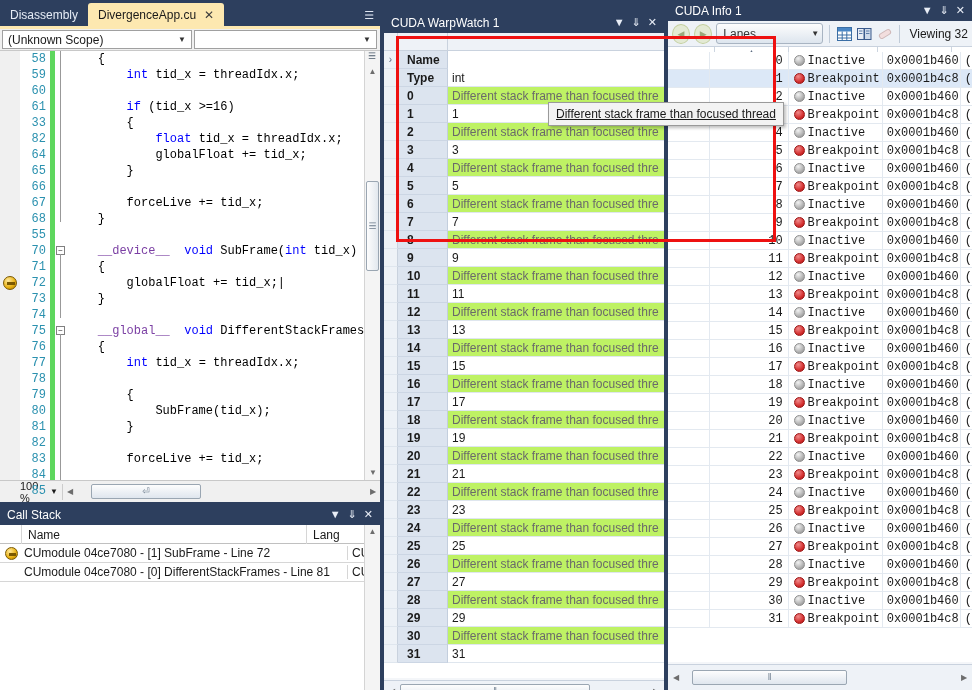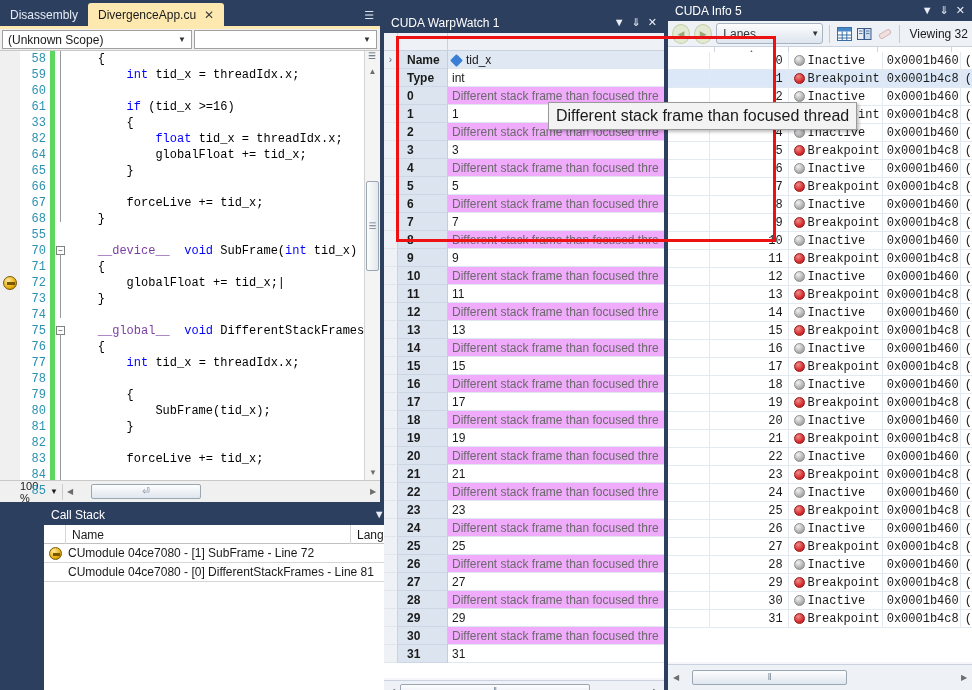--- a/index.html
+++ b/index.html
@@ -90,21 +90,21 @@
   .vscroll { position: absolute; right: 0; top: 0; width: 16px; bottom: 0; background: #f4f4f4;
              border-left: 1px solid #d4d4d4; }
   .vscroll .ar { height: 14px; text-align: center; font-size: 8px; color: #6d6d6d; line-height:14px;}
   .vscroll .thumb { position: absolute; left: 1px; width: 13px;
      background: linear-gradient(90deg,#fdfdfd,#e2e8ee); border: 1px solid #9aa6b2; border-radius: 2px;
      display:flex;align-items:center;justify-content:center;color:#6b7b8c;font-size:9px;}
   .splitctl { position:absolute; right:1px; top:0; width:14px; height:14px; color:#4a5a6a; font-size:9px;
               text-align:center; background:#f4f4f4;}
 
   
-  #callstackPane { left: 0; top: 504px; width: 380px; height: 186px; background: #ffffff; margin-left: 44px; }
+  #callstackPane { left: 0; top: 504px; width: 380px; height: 186px; background: #ffffff; }
   .cs-grid { font-size: 12px; }
   .cs-head { display: flex; height: 19px; background: #ffffff; border-bottom: 1px solid #c0c0c0; }
   .cs-head .cell { border-right: 1px solid #d6d6d6; display: flex; align-items: center;
                    padding-left: 6px; color: #1a1a1a; height: 19px; }
   .cs-row { display: flex; height: 19px; border-bottom: 1px solid #d6d6d6; align-items: center; }
   .cs-row .icon { width: 22px; text-align: center; }
   .cs-row .name { flex: 1; padding-left: 2px; color: #1a1a1a; white-space: nowrap; overflow: hidden;
                   border-right: 1px solid #d6d6d6; }
   .cs-row .lang { width: 32px; padding-left: 4px; color: #1a1a1a; overflow: hidden; }
   .cs-marker { display:inline-block; width: 13px; height: 13px; border-radius: 50%;
@@ -117,21 +117,21 @@
   .ww-subhead { height: 18px; background: #eef2f7; display: flex; border-bottom: 1px solid #c9d2de; }
   .ww-subhead .c { border-right: 1px solid #c9d2de; }
   .ww-body { position: absolute; left: 0; right: 0; top: 39px; bottom: 24px; overflow: hidden; background: #ffffff; }
   .ww-row { display: flex; height: 18px; align-items: stretch; font-size: 12px; }
   .ww-exp { width: 14px; background: #eef2f7; border-right: 1px solid #c9d2de; border-bottom: 1px solid #dfe6ee;
             color: #5b6b80; text-align: center; line-height: 17px; font-size: 10px; }
   .ww-idx { width: 50px; background: #dce4ef; border-right: 1px solid #c3cedd; border-bottom: 1px solid #ccd6e4;
             font-weight: bold; color: #1a1a1a; padding-left: 9px; line-height: 18px; }
   .ww-val { flex: 1; border-bottom: 1px solid #dfe6ee; padding-left: 4px; line-height: 18px;
             color: #1a1a1a; white-space: nowrap; overflow: hidden; }
-  .ww-val.dim { background: #f0abfc; color: #6a6a6a; }
+  .ww-val.dim { background: #bef264; color: #6a6a6a; }
   .ww-val.hdr { background: #dfe8f3; }
   .ww-diamond { display:inline-block; width: 9px; height: 9px; background: #3a7fd5;
      transform: rotate(45deg); margin-right: 5px; vertical-align: -1px; border-radius:1px;}
   .ww-scroll { position: absolute; left:0; right:0; bottom: 0; height: 22px; background: #eef2f7;
                border-top: 1px solid #c9d2de; display: flex; align-items: center; }
 
   
   #infoPane { left: 668px; top: 0; width: 304px; height: 690px; background: #f4f6f9; }
   .ci-toolbar { height: 26px; background: #eef2f7; display: flex; align-items: center; gap: 4px;
                 padding: 0 4px; border-bottom: 1px solid #c9d2de; }
@@ -169,22 +169,22 @@
                     border: 1px solid #9c1414; }
   .ci-scroll { position:absolute; left:0; right:0; bottom:0; height: 26px; background:#eef2f7;
                border-top: 1px solid #c9d2de; display:flex; align-items:center; }
 
   
   #redbox { position: absolute; border: 3px solid #ee1111; pointer-events: none; }
 
   
   #tooltip {
     position: absolute; background: #f3f3f3; border: 1px solid #9a9a9a;
-    box-shadow: 2px 2px 3px rgba(0,0,0,.25); font-size: 16px; color: #1a1a1a;
-    padding: 4px 7px; white-space: nowrap;
+    box-shadow: 2px 2px 3px rgba(0,0,0,.25); font-size: 12px; color: #1a1a1a;
+    padding: 4px 7px; white-space: nowrap; text-decoration: underline;
   }
 </style>
 </head>
 <body>
 
 <div class="app">
 
   <div class="pane" id="editorPane">
     <div class="tabstrip">
       <div class="tab inactive">
@@ -344,21 +344,20 @@
     </div>
     <div class="ww-subhead">
       <div class="c" style="width:14px"></div>
       <div class="c" style="width:50px"></div>
       <div class="c" style="flex:1;border-right:none"></div>
     </div>
     <div class="ww-body" id="wwBody">
         <div class="ww-row">
           <div class="ww-exp">›</div>
           <div class="ww-idx">Name</div>
-          <div class="ww-val hdr"><span class="ww-diamond"></span><span>tid_x</span></div>
         </div>
         <div class="ww-row">
           <div class="ww-exp"></div>
           <div class="ww-idx">Type</div>
           <div class="ww-val">int</div>
         </div>
         <div class="ww-row">
           <div class="ww-exp"></div>
           <div class="ww-idx">0</div>
           <div class="ww-val dim">Different stack frame than focused thre</div>
@@ -523,21 +522,21 @@
       <span style="width:16px;text-align:center;font-size:8px;color:#6d6d6d">◀</span>
       <div style="flex:1;position:relative;height:16px">
         <div style="position:absolute;left:0;width:190px;height:15px;background:linear-gradient(#fdfdfd,#dfe6ee);border:1px solid #9aa6b2;border-radius:2px;display:flex;align-items:center;justify-content:center;color:#6b7b8c;font-size:9px">‖</div>
       </div>
       <span style="width:16px;text-align:center;font-size:8px;color:#6d6d6d">▶</span>
     </div>
   </div>
 
   <div class="pane" id="infoPane">
     <div class="pane-title">
-      <span class="ttl">CUDA Info 5</span>
+      <span class="ttl">CUDA Info 1</span>
       <span class="btns">
         <span class="chev">▼</span>
         <span>⇓</span>
         <span>✕</span>
       </span>
     </div>
 
     <div class="ci-toolbar">
       <div class="navbtn">
         <span>◀</span>

